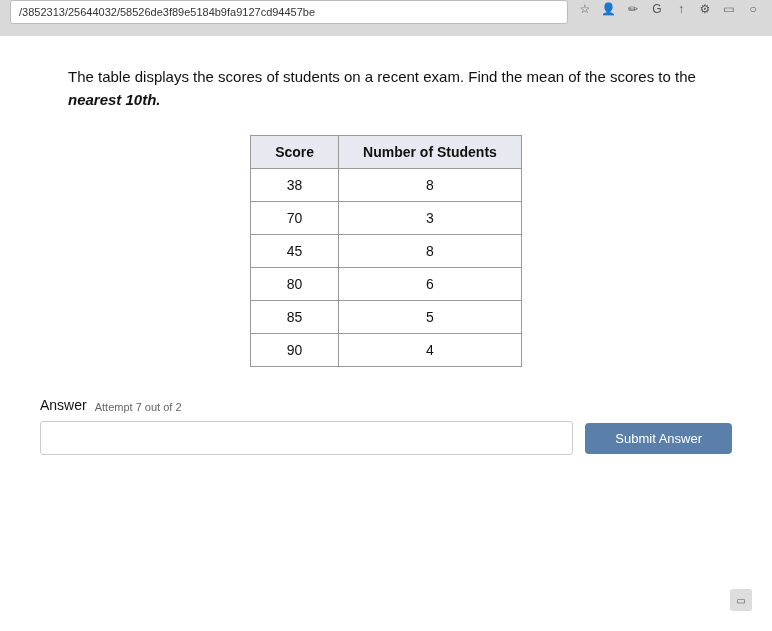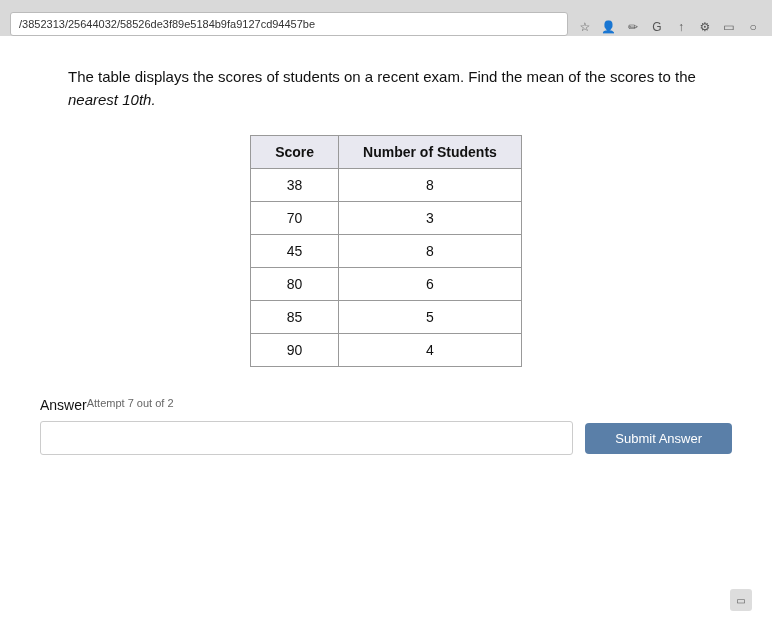--- a/index.html
+++ b/index.html
@@ -14,21 +14,21 @@
       background: #f0f0f0;
       font-family: Arial, sans-serif;
       font-size: 14px;
       overflow: hidden;
     }
 
     .browser-bar {
       background: #d9d9d9;
       height: 36px;
       display: flex;
-      align-items: flex-end;
+      align-items: flex-start;
       padding: 0 10px;
       gap: 8px;
     }
 
     .url-bar {
       flex: 1;
       background: white;
       border: 1px solid #bbb;
       border-radius: 3px;
       height: 24px;
@@ -67,21 +67,21 @@
     .problem-text {
       font-size: 15px;
       line-height: 1.5;
       color: #111;
       margin-bottom: 24px;
       margin-left: 28px;
     }
 
     .problem-text em {
       font-style: italic;
-      font-weight: normal;
+      font-weight: bold;
     }
 
     .table-container {
       display: flex;
       justify-content: center;
       margin-bottom: 30px;
     }
 
     table {
       border-collapse: collapse;
@@ -113,21 +113,22 @@
 
     .answer-section {
       margin-top: 10px;
     }
 
     .answer-label {
       font-size: 14px;
       color: #111;
       margin-bottom: 8px;
       display: flex;
-      align-items: flex-start;
+      align-items: flex-end;
+      gap: 8px;
     }
 
     .attempt-text {
       font-size: 11px;
       color: #666;
     }
 
     .answer-row {
       display: flex;
       align-items: center;

